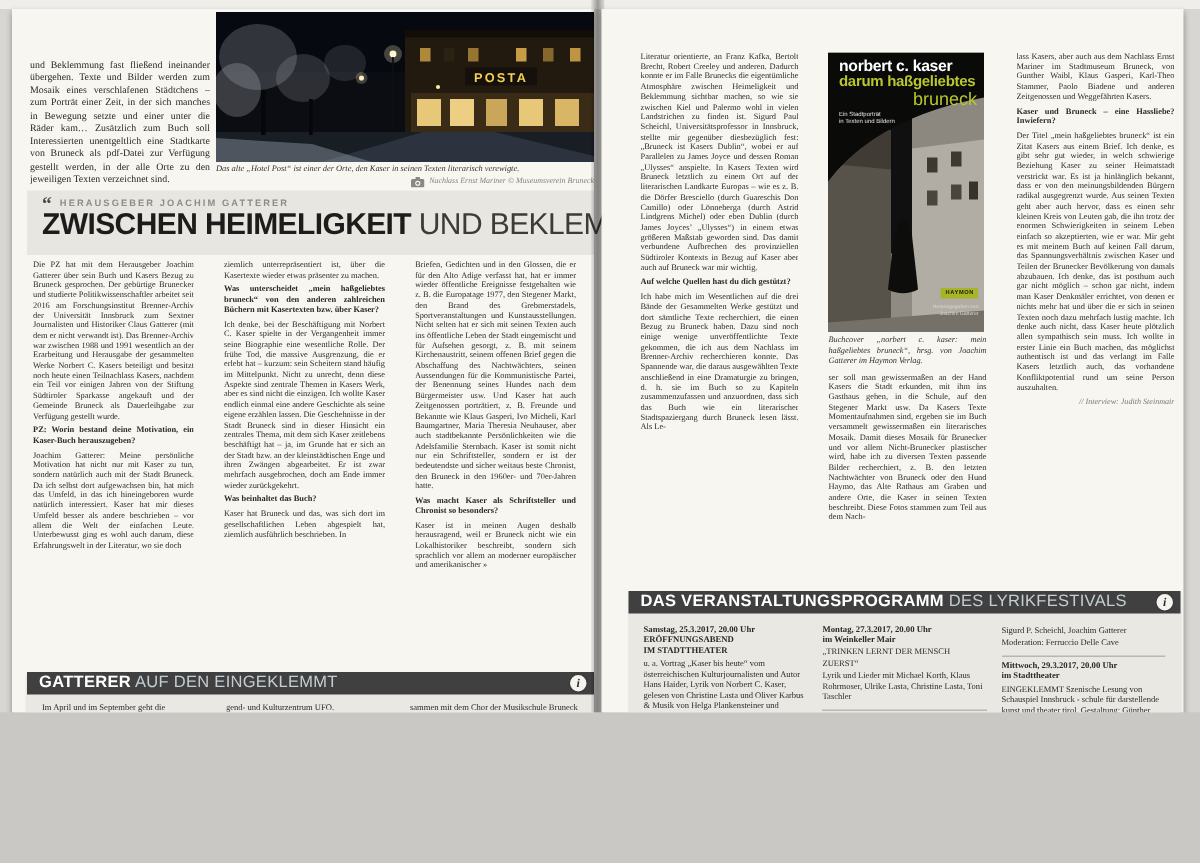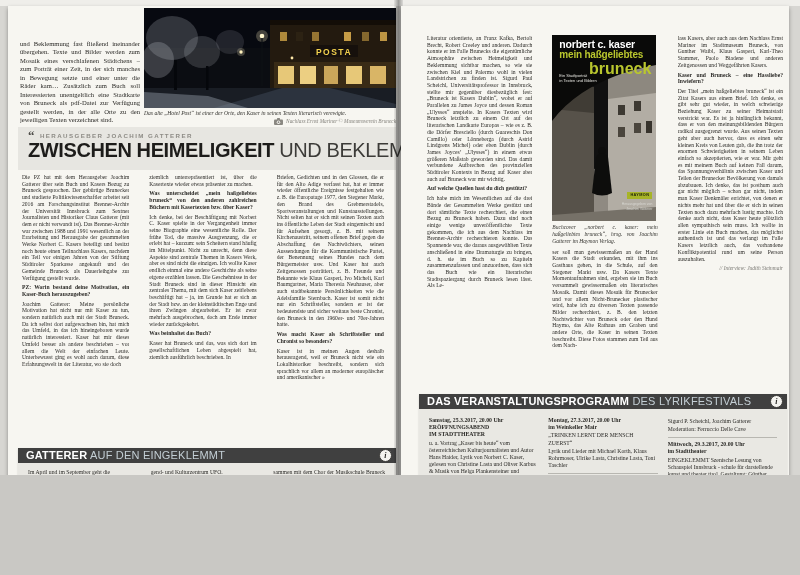--- a/index.html
+++ b/index.html
@@ -74,21 +74,21 @@
   .pfooter .f-bold{font-weight:bold;color:#1d1c1a;}
 
   
   .cover{position:relative;width:104px;height:186px;background:#0e0e0d;overflow:hidden;flex:none;}
   .cover svg{position:absolute;left:0;top:0;}
   .cv-t1{position:absolute;left:7px;top:3px;width:94px;font-family:"Liberation Sans",sans-serif;
          font-weight:bold;font-size:10.5px;color:#fff;letter-spacing:-.2px;}
   .cv-t2{position:absolute;left:7px;top:14px;width:94px;font-family:"Liberation Sans",sans-serif;
          font-weight:bold;font-size:10px;color:#b9c62e;letter-spacing:-.2px;}
   .cv-t3{position:absolute;right:5px;top:24px;font-family:"Liberation Sans",sans-serif;
-         font-weight:bold;font-size:16px;color:#b9c62e;text-align:center;}
+         font-weight:normal;font-size:12px;color:#b9c62e;text-align:center;}
   .cv-sub{position:absolute;left:7px;top:38px;font-size:4px;color:#e3e2dd;line-height:1.3;
           font-family:"Liberation Sans",sans-serif;}
   .cv-pub{position:absolute;right:4px;bottom:22px;background:#a7b427;color:#20230c;
           font-family:"Liberation Sans",sans-serif;font-weight:bold;font-size:3.8px;
           padding:1px 3px;letter-spacing:.4px;}
   .cv-ed{position:absolute;right:4px;bottom:10px;font-size:3.4px;color:#d8d7d2;text-align:right;
          line-height:1.3;font-family:"Liberation Sans",sans-serif;}
   .cover-caption{font-size:5.5px;font-style:italic;line-height:1.25;margin:3px 0 4px 0;color:#33322e;}
 
   .cam{flex:none;}
@@ -250,21 +250,21 @@
 
             <polygon points="42,186 42,134 56,130 56,186" fill="#8f8a82"></polygon>
             <polygon points="0,186 104,186 104,172 0,180" fill="#767168"></polygon>
 
             <path d="M0,0 H104 V30 Q60,38 30,58 Q12,70 0,86 Z" fill="#0a0a09"></path>
 
             <circle cx="50" cy="116" r="4" fill="#0d0d0c"></circle>
             <path d="M44,122 Q50,114 56,122 L60,158 Q50,163 40,158 Z" fill="#0d0d0c"></path>
           </svg>
           <div class="cv-t1">norbert c. kaser</div>
-          <div class="cv-t2">mein haßgeliebtes</div>
+          <div class="cv-t2">darum haßgeliebtes</div>
           <div class="cv-t3">bruneck</div>
           <div class="cv-sub">
             <div>Ein Stadtporträt</div>
             <div>in Texten und Bildern</div>
           </div>
           <div class="cv-pub">HAYMON</div>
           <div class="cv-ed">
             <div>Herausgegeben von</div>
             <div>Joachim Gatterer</div>
           </div>

